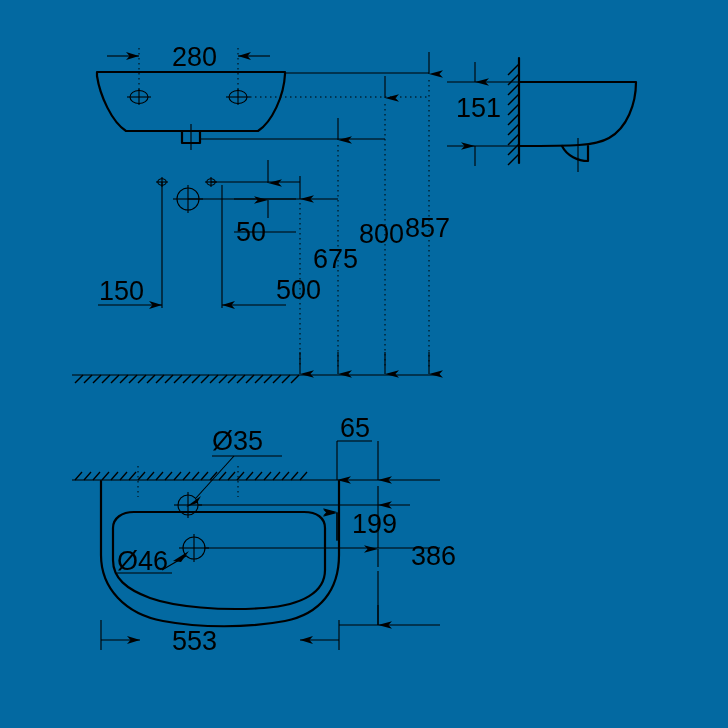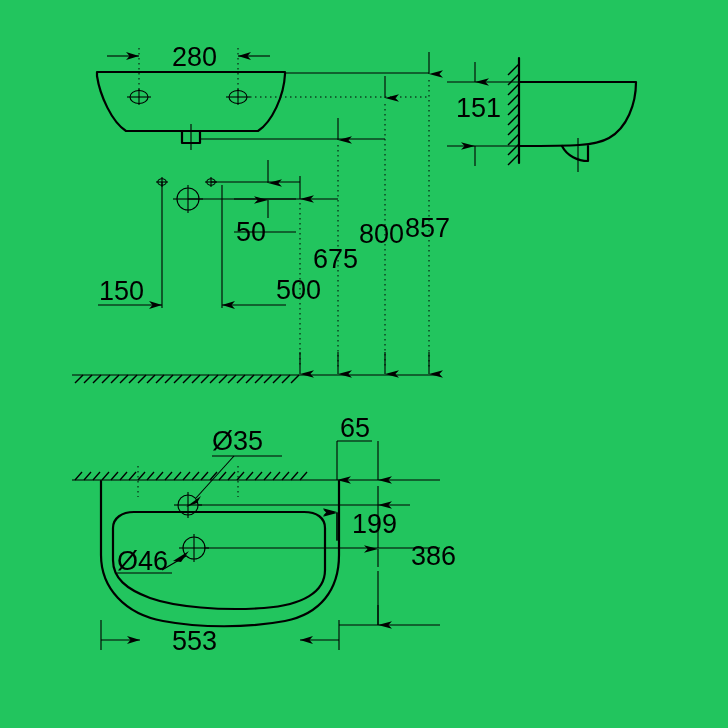--- a/index.html
+++ b/index.html
@@ -7,21 +7,21 @@
     padding: 0;
     background: #ffffff;
   }
   body {
     font-family: "Liberation Sans", sans-serif;
   }
   #canvas-wrap {
     position: relative;
     width: 728px;
     height: 728px;
-    background: #22c55e;
+    background: #0369a1;
     overflow: hidden;
   }
   svg#drawing {
     display: block;
     width: 728px;
     height: 728px;
   }
   .dimtext {
     font-family: "Liberation Sans", sans-serif;
     font-size: 27px;

